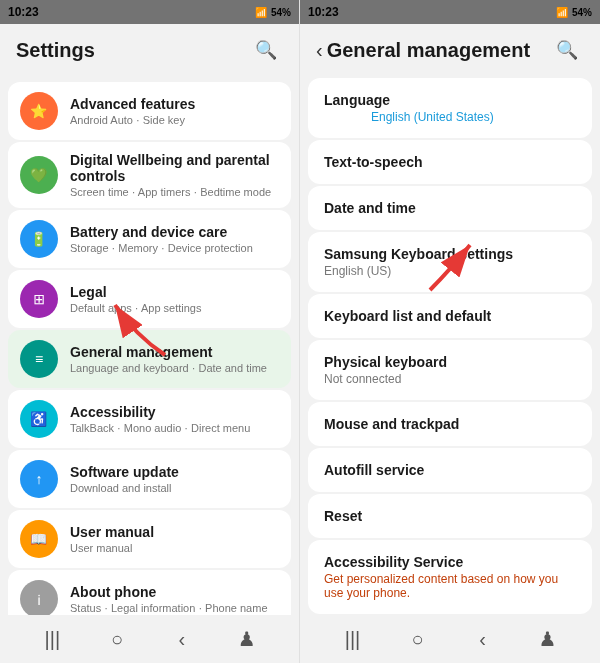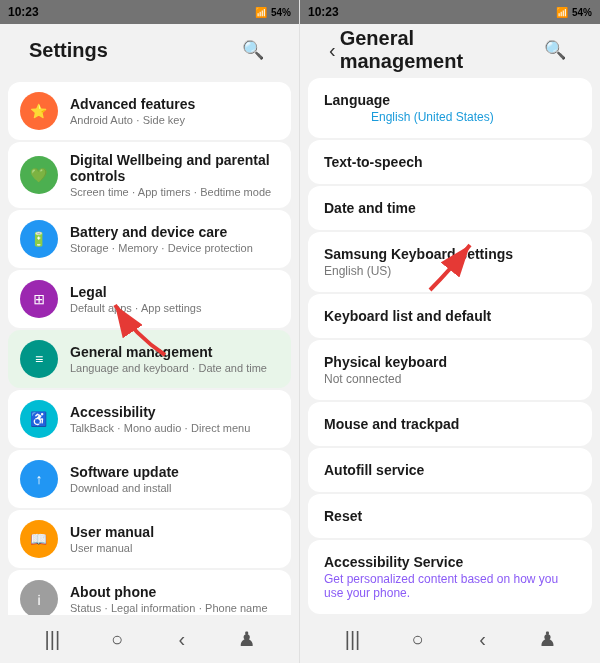--- a/index.html
+++ b/index.html
@@ -36,21 +36,21 @@
       overflow: hidden;
     }
     .panel-left { border-right: 1px solid #e0e0e0; }
 
     
     .header {
       height: 52px;
       background: #f2f2f2;
       display: flex;
       align-items: center;
-      padding: 0 29px;
+      padding: 0 16px;
       justify-content: space-between;
     }
     .header-title {
       font-size: 20px;
       font-weight: 700;
       color: #1a1a1a;
     }
     .header-icons { display: flex; gap: 8px; }
     .icon-btn {
       width: 32px; height: 32px;
@@ -331,21 +331,21 @@
         <div class="gm-item">
       <div class="gm-item-title">Autofill service</div>
 
     </div>
         <div class="gm-item">
       <div class="gm-item-title">Reset</div>
 
     </div>
         <div class="gm-item">
       <div class="gm-item-title">Accessibility Service</div>
-      <div class="gm-item-subtitle" style="color:#8b5cf6;">Get personalized content based on how you use your phone.</div>
+      <div class="gm-item-subtitle" style="color:#c2410c;">Get personalized content based on how you use your phone.</div>
     </div>
       </div>
 
     <div class="bottom-nav">
       <div class="nav-btn">|||</div>
       <div class="nav-btn">○</div>
       <div class="nav-btn">‹</div>
       <div class="nav-btn">♟</div>
     </div>
   </div>

